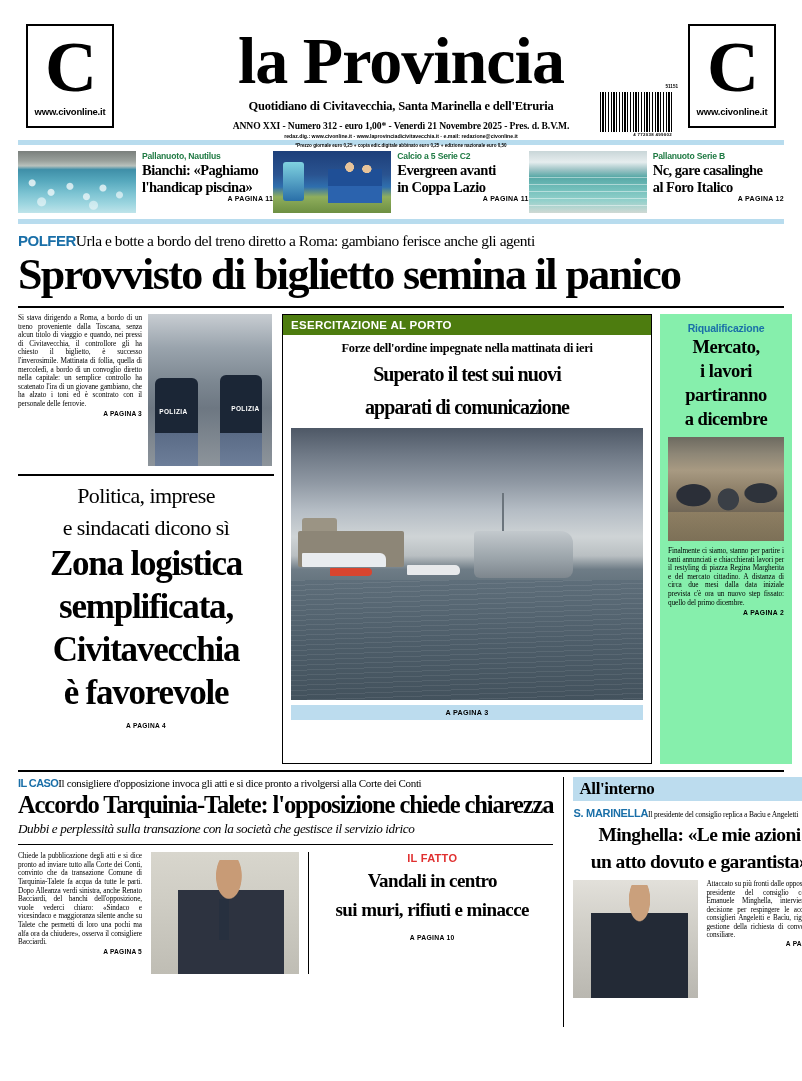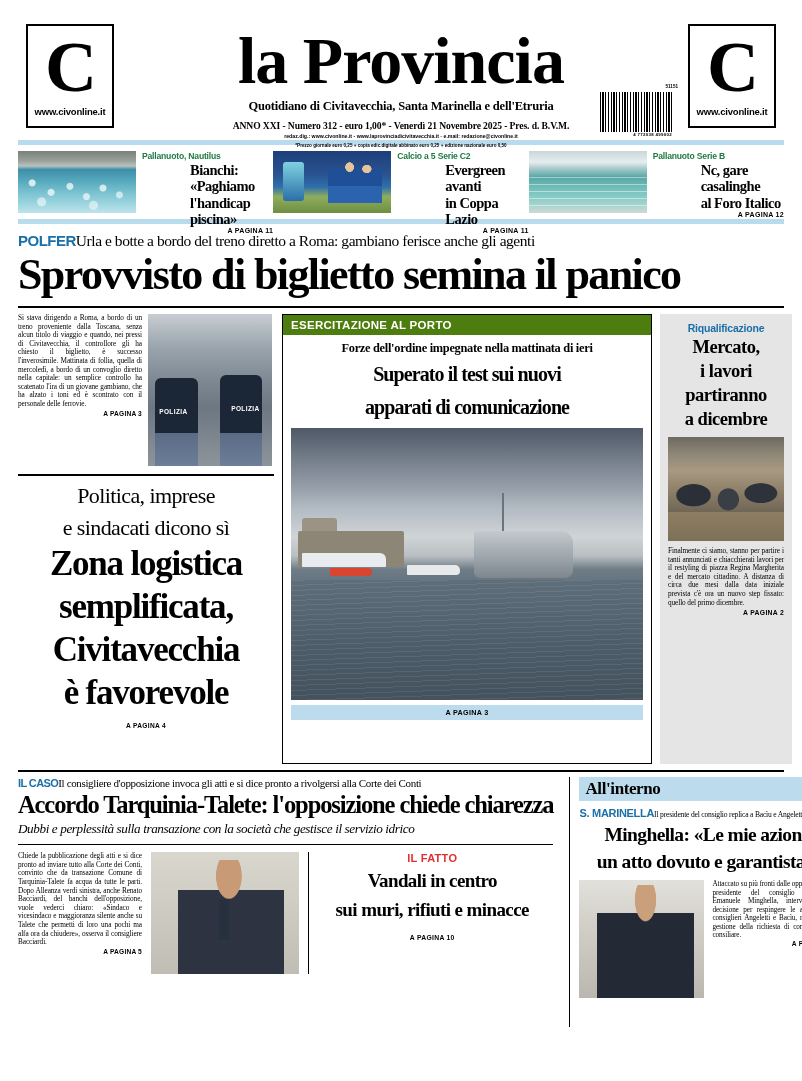--- a/index.html
+++ b/index.html
@@ -73,21 +73,21 @@
   }
   .teaser { display:flex; flex: 1; gap: 6px; align-items:flex-start; }
   .teaser-photo { width: 118px; height: 62px; flex:0 0 118px; overflow:hidden; }
   .teaser-text { flex:1; display:flex; flex-direction:column; }
   .teaser-kicker {
     font-family:"Liberation Sans", sans-serif; font-weight:700;
     font-size: 8.6px; color:#1f7a43; letter-spacing:-0.2px;
   }
   .teaser-head {
     font-family:"Liberation Serif", serif; font-weight:700;
-    font-size: 14.5px; line-height: 16px; letter-spacing:-0.5px; margin-top:1px;margin-left:48px;
+    font-size: 14.5px; line-height: 16px; letter-spacing:-0.5px; margin-top:1px;
   }
   .teaser-page {
     font-family:"Liberation Sans", sans-serif; font-weight:700;
     font-size: 7px; text-align:right; margin-top:auto; letter-spacing:0.3px;
   }
   .teaser-rule-bot { height: 5px; background: #b8dcee; margin: 4px 18px 0 18px; }
 
   
   .lead-zone { margin: 8px 18px 0 18px; }
   .lead-kicker-row {
@@ -160,21 +160,21 @@
   .mid-photo {
     margin: 6px 8px 0 8px; height: 272px; overflow:hidden; position:relative;
   }
   .mid-caption {
     background:#bcdcee; margin: 5px 8px 6px 8px;
     font-family:"Liberation Sans", sans-serif; font-weight:700;
     font-size: 7.2px; text-align:center; padding: 3px 0; letter-spacing:0.3px;
   }
 
   
-  .right-box { background:#e5e5e5; height: 100%; padding: 8px 8px 6px 8px; }
+  .right-box { background:#86efac; height: 100%; padding: 8px 8px 6px 8px; }
   .right-kicker {
     font-family:"Liberation Sans", sans-serif; font-weight:700;
     font-size: 10.5px; color:#1a6fa8; text-align:center; letter-spacing:-0.2px;
   }
   .right-head {
     font-family:"Liberation Serif", serif; font-weight:700;
     font-size: 18.5px; line-height: 21px; text-align:center;
     letter-spacing:-0.5px; margin-top: 3px;
   }
   .right-photo { height: 104px; margin-top: 7px; overflow:hidden; }
@@ -182,21 +182,21 @@
     font-family:"Liberation Serif", serif; font-size: 7.3px; line-height: 8.6px;
     text-align: justify; margin-top: 6px; letter-spacing:-0.1px;
   }
   .right-page {
     font-family:"Liberation Sans", sans-serif; font-weight:700;
     font-size: 6.8px; text-align:right; margin-top: 2px; letter-spacing:0.3px;
   }
 
   
   .lower-rule { height:2px; background:#000; margin: 6px 18px 0 18px; }
-  .lower-grid { display:flex; margin: 5px 18px 0 18px; gap: 16px; height: 250px; justify-content: space-between; }
+  .lower-grid { display:flex; margin: 5px 18px 0 18px; gap: 10px; height: 250px; justify-content: space-between; }
   .lower-left { flex: 1; }
   .lower-right { width: 262px; flex:0 0 262px; border-left: 1.5px solid #000; padding-left: 9px; }
 
   .case-kicker-row {
     font-family:"Liberation Serif", serif; font-size: 11px; letter-spacing:-0.35px; white-space:nowrap;
   }
   .case-label {
     font-family:"Liberation Sans", sans-serif; font-weight:700;
     color:#1a6fa8; font-size: 11px; letter-spacing:-0.6px;
   }

